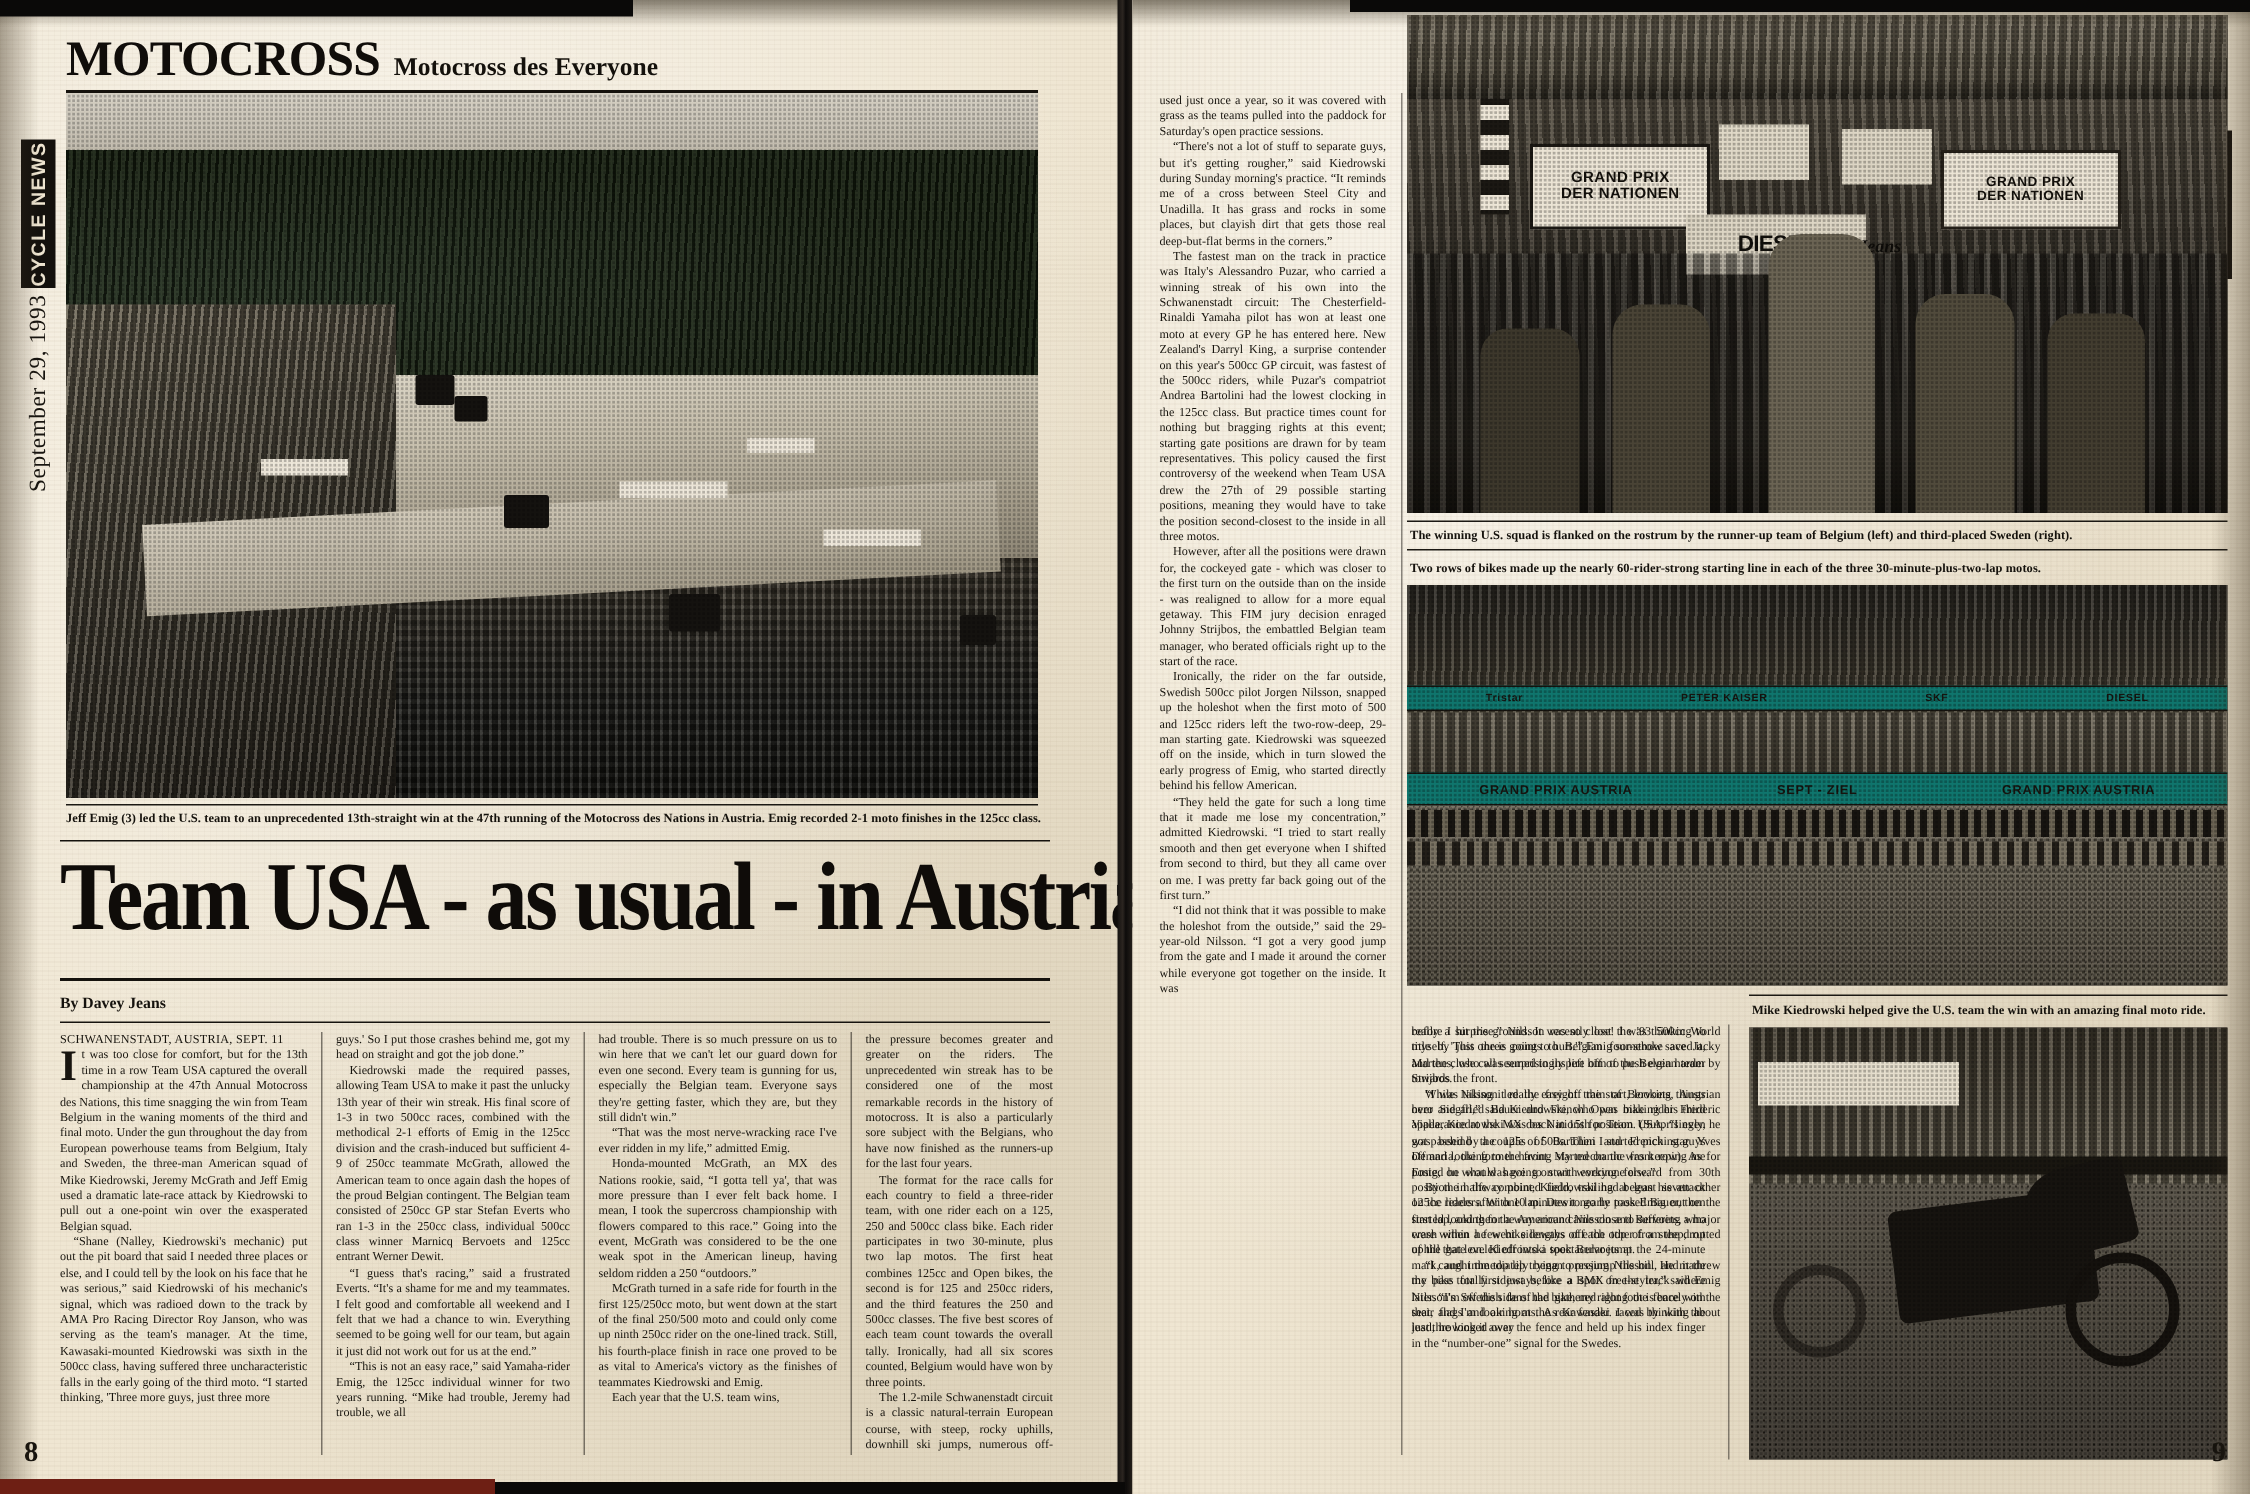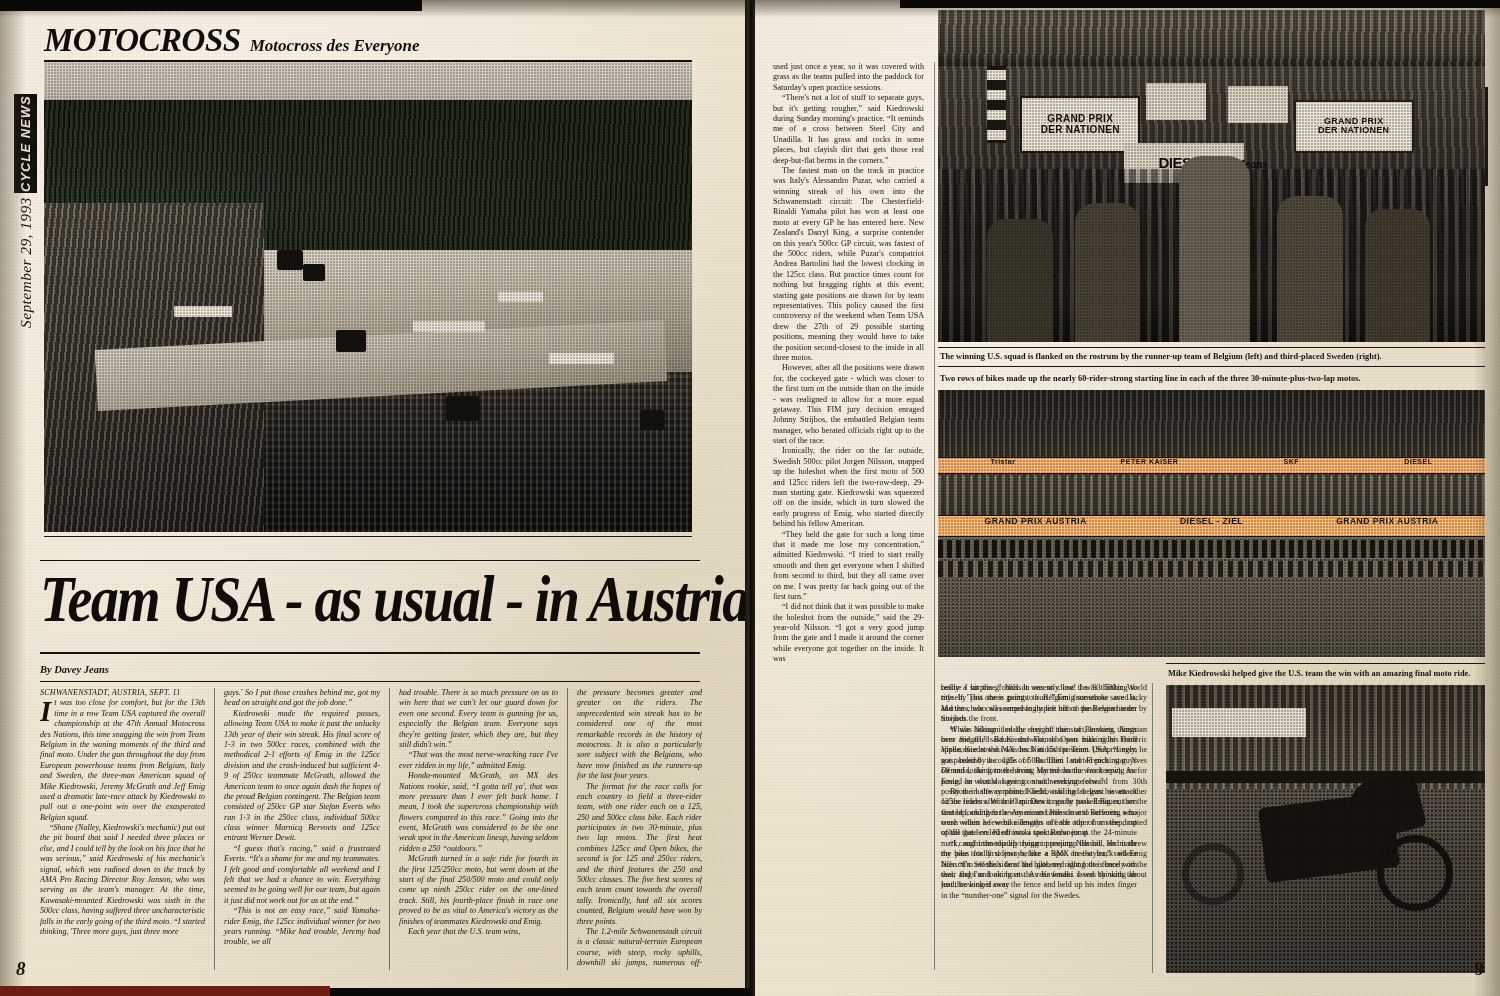--- a/index.html
+++ b/index.html
@@ -12,21 +12,21 @@
   }
   
   .page{
     position:absolute;top:0;height:996px;
     background:#efe6d2;
     background-image:
       radial-gradient(ellipse at 30% 20%, rgba(255,255,255,.55), rgba(255,255,255,0) 60%),
       radial-gradient(ellipse at 80% 85%, rgba(140,120,80,.18), rgba(0,0,0,0) 65%);
     overflow:hidden;
   }
-  .page-left{left:0;width:821px;font-style:italic;}
+  .page-left{left:0;width:821px;}
   .page-right{left:755px;width:745px;}
   .gutter{
     position:absolute;left:745px;top:0;width:10px;height:996px;
     background:linear-gradient(90deg,#151210,#2b2520 35%,#0d0b0a 55%,#241f1a);
   }
   
   .grain{
     position:absolute;inset:0;pointer-events:none;
     background:
       repeating-linear-gradient(0deg, rgba(120,100,70,.045) 0 1px, rgba(0,0,0,0) 1px 3px),
@@ -116,23 +116,23 @@
   
   .st-sky{position:absolute;left:0;top:0;width:100%;height:38%;
     background:linear-gradient(180deg,#2d2a24,#4d4739 80%);}
   .st-sky:after{content:"";position:absolute;inset:0;
     background:repeating-linear-gradient(91deg, rgba(255,255,255,.10) 0 2px, rgba(0,0,0,.33) 2px 6px);}
   .st-ground{position:absolute;left:0;bottom:0;width:100%;height:34%;
     background:linear-gradient(180deg,#6d6657,#4c4639);}
   .st-ground:after{content:"";position:absolute;inset:0;
     background:repeating-radial-gradient(circle at 3px 3px, rgba(0,0,0,.35) 0 1px, rgba(255,255,255,.10) 1px 3px);
     background-size:4px 4px;}
-  .st-banner{position:absolute;background:#fdba74;border-top:1px solid #17140f;border-bottom:1px solid #17140f;
+  .st-banner{position:absolute;background:#0f766e;border-top:1px solid #17140f;border-bottom:1px solid #17140f;
     font-family:"Liberation Sans", sans-serif;font-weight:bold;color:#17140f;
-    display:flex;align-items:flex-start;justify-content:space-around;letter-spacing:.5px;overflow:hidden;}
+    display:flex;align-items:center;justify-content:space-around;letter-spacing:.5px;overflow:hidden;}
 
   
   .act-bg{position:absolute;inset:0;background:linear-gradient(180deg,#5f584a,#3c362b 60%,#2a251d);}
   .act-bg:after{content:"";position:absolute;inset:0;
     background:repeating-radial-gradient(circle at 2px 2px, rgba(0,0,0,.40) 0 1px, rgba(255,255,255,.12) 1px 3px);
     background-size:4px 4px;}
   .act-crowd{position:absolute;left:0;top:0;width:100%;height:36%;
     background:linear-gradient(180deg,#4a4335,#6d6655);}
   .act-crowd:after{content:"";position:absolute;inset:0;
     background:repeating-linear-gradient(90deg, rgba(255,255,255,.13) 0 3px, rgba(0,0,0,.40) 3px 8px);}
@@ -224,20 +224,21 @@
 
         <div class="banner-strip" style="left:20%;top:52%;width:9%;height:2.2%;"></div>
         <div class="banner-strip" style="left:57%;top:55%;width:11%;height:2.4%;"></div>
         <div class="banner-strip" style="left:78%;top:62%;width:10%;height:2.2%;"></div>
         <div class="banner-strip" style="left:70%;top:49%;width:7%;height:2%;"></div>
         <div class="halftone"></div>
       </div>
     </div>
 
     <div class="caprule" style="position:absolute;left:44px;top:536px;width:648px;"></div>
+    <div class="caption" style="position:absolute;left:44px;top:541px;width:652px;">Jeff Emig (3) led the U.S. team to an unprecedented 13th-straight win at the 47th running of the Motocross des Nations in Austria. Emig recorded 2-1 moto finishes in the 125cc class.</div>
     <div class="rule-thick" style="left:40px;top:560px;width:660px;height:1px;"></div>
 
     <div class="headline">Team USA - as usual - in Austria</div>
     <div class="rule-thick" style="left:40px;top:652px;width:660px;height:2px;"></div>
 
     <div class="byline">By Davey Jeans</div>
     <div class="rule-thick" style="left:40px;top:681px;width:660px;height:1px;"></div>
 
     <div class="cols" style="left:40px;top:688px;width:662px;height:282px;">
       <div class="col" style="width:175px;">
@@ -342,21 +343,21 @@
 
         <div class="st-banner" style="left:0;top:25%;width:100%;height:6.5%;font-size:7px;">
           <span>Tristar</span>
           <span>PETER KAISER</span>
           <span>SKF</span>
           <span>DIESEL</span>
         </div>
 
         <div class="st-banner" style="left:0;top:47%;width:100%;height:8%;font-size:8.5px;">
           <span>GRAND PRIX AUSTRIA</span>
-          <span>DIESEL - ZIEL</span>
+          <span>SEPT - ZIEL</span>
           <span>GRAND PRIX AUSTRIA</span>
         </div>
         <div class="st-ground" style="height:45%;"></div>
 
         <div style="position:absolute;left:0;top:56%;width:100%;height:7%;
           background:repeating-linear-gradient(90deg,#171410 0 5px, #6c6555 5px 9px);"></div>
         <div style="position:absolute;left:0;top:64%;width:100%;height:6%;
           background:repeating-linear-gradient(90deg,#221e18 0 5px, #7a7363 5px 10px);"></div>
         <div class="halftone"></div>
       </div>

